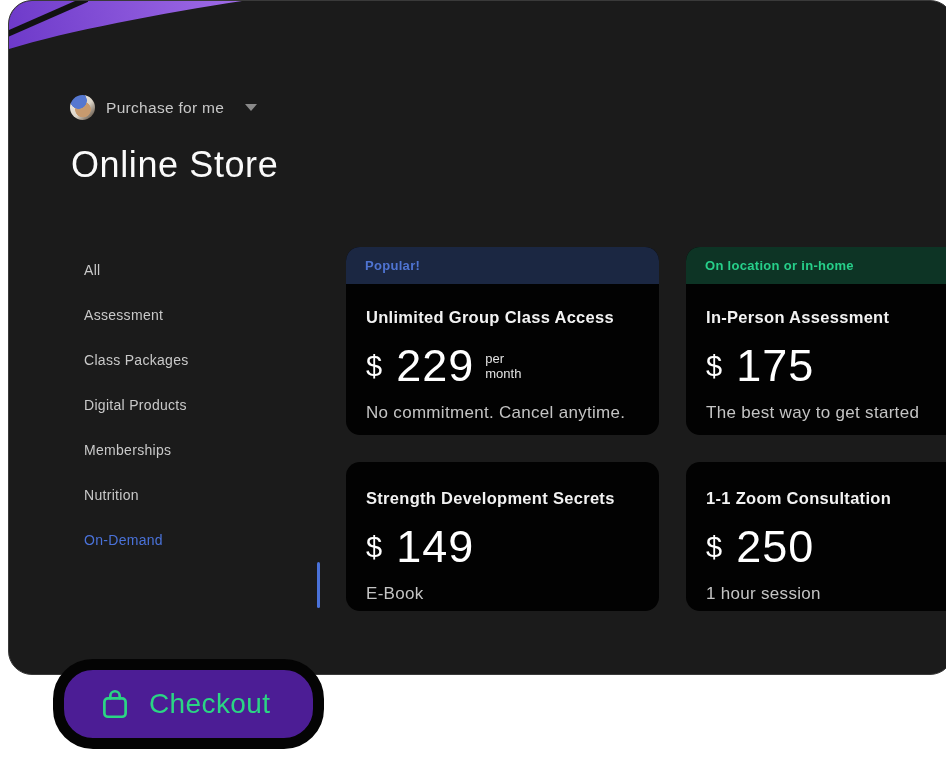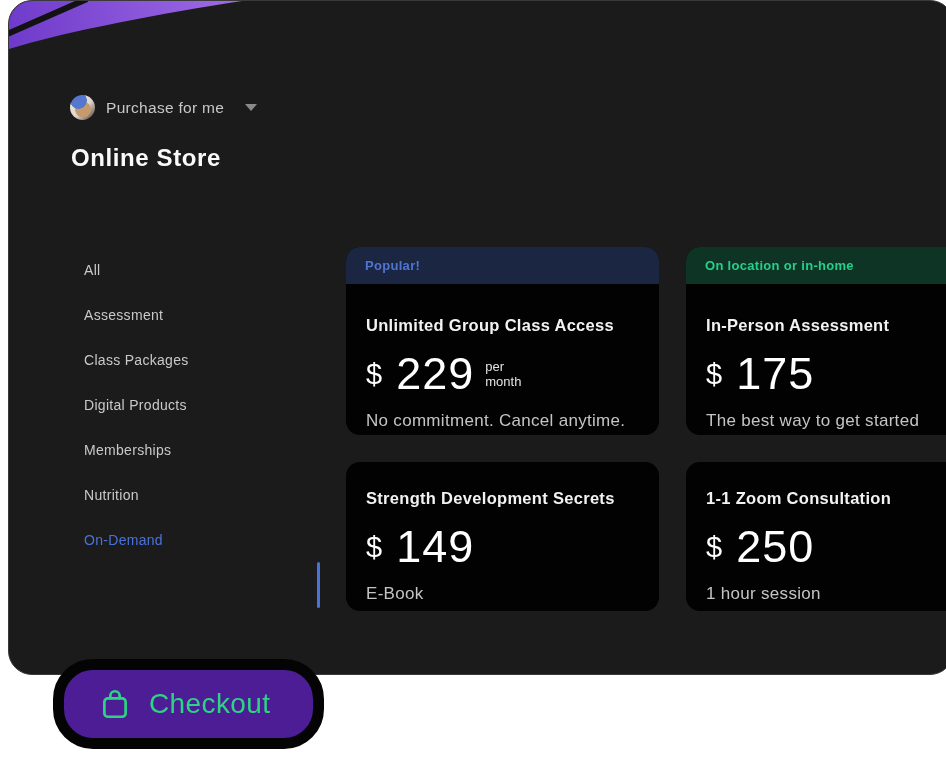--- a/index.html
+++ b/index.html
@@ -28,21 +28,21 @@
   }
   .profile-label { font-size:15.5px; color:#c8c8c8; font-weight:500; letter-spacing:0.3px; }
   .caret-down {
     width:0; height:0; margin-left:10px;
     border-left:6px solid transparent; border-right:6px solid transparent;
     border-top:7px solid #8a8a8a;
   }
 
   .page-title {
     position:absolute; left:62px; top:143px;
-    font-size:24px; font-weight:700; color:#fafafa; letter-spacing:0.6px;text-align:right;
+    font-size:36px; font-weight:400; color:#fafafa; letter-spacing:0.6px;text-align:right;
   }
 
   
   .sidebar { position:absolute; left:75px; top:246px; width:235px; }
   .side-item {
     height:45px; display:flex; align-items:center;
     font-size:14px; color:#c9c9c9; font-weight:500; letter-spacing:0.3px;
     cursor:pointer; white-space:nowrap;
   }
   .side-item.active { color:#4a72d9; }
@@ -61,21 +61,21 @@
     background:#020202; border-radius:14px; overflow:hidden;
     display:flex; flex-direction:column; cursor:pointer;
   }
   .card-badge {
     height:37px; flex:0 0 37px; display:flex; align-items:center;
     padding:0 19px; font-size:13px; font-weight:600; letter-spacing:0.3px;
   }
   .badge-blue  { background:#1b2742; color:#4f74d2;text-align:center; }
   .badge-green { background:#0d3425; color:#27cf8a; }
   .card-body { padding:27px 20px 0 20px; }
-  .card:nth-child(-n+2) .card-body { padding-top:32px; }
+  .card:nth-child(-n+2) .card-body { padding-top:24px; }
   .card-title { font-size:16.5px; font-weight:600; color:#f2f2f2; letter-spacing:0.3px; }
   .price-row { display:flex; align-items:center; margin-top:13px; }
   .price-currency { font-size:29px; font-weight:500; color:#ffffff; }
   .price-value { font-size:45px; font-weight:500; color:#ffffff; margin-left:14px; letter-spacing:1px; }
   .price-per { margin-left:11px; font-size:13px; line-height:15px; color:#e3e3e3; font-weight:500; }
   .card-subtitle { margin-top:11px; font-size:17px; color:#c4c4c4; letter-spacing:0.3px; }
 
   
   .checkout-btn {
     position:absolute; left:53px; top:659px;

